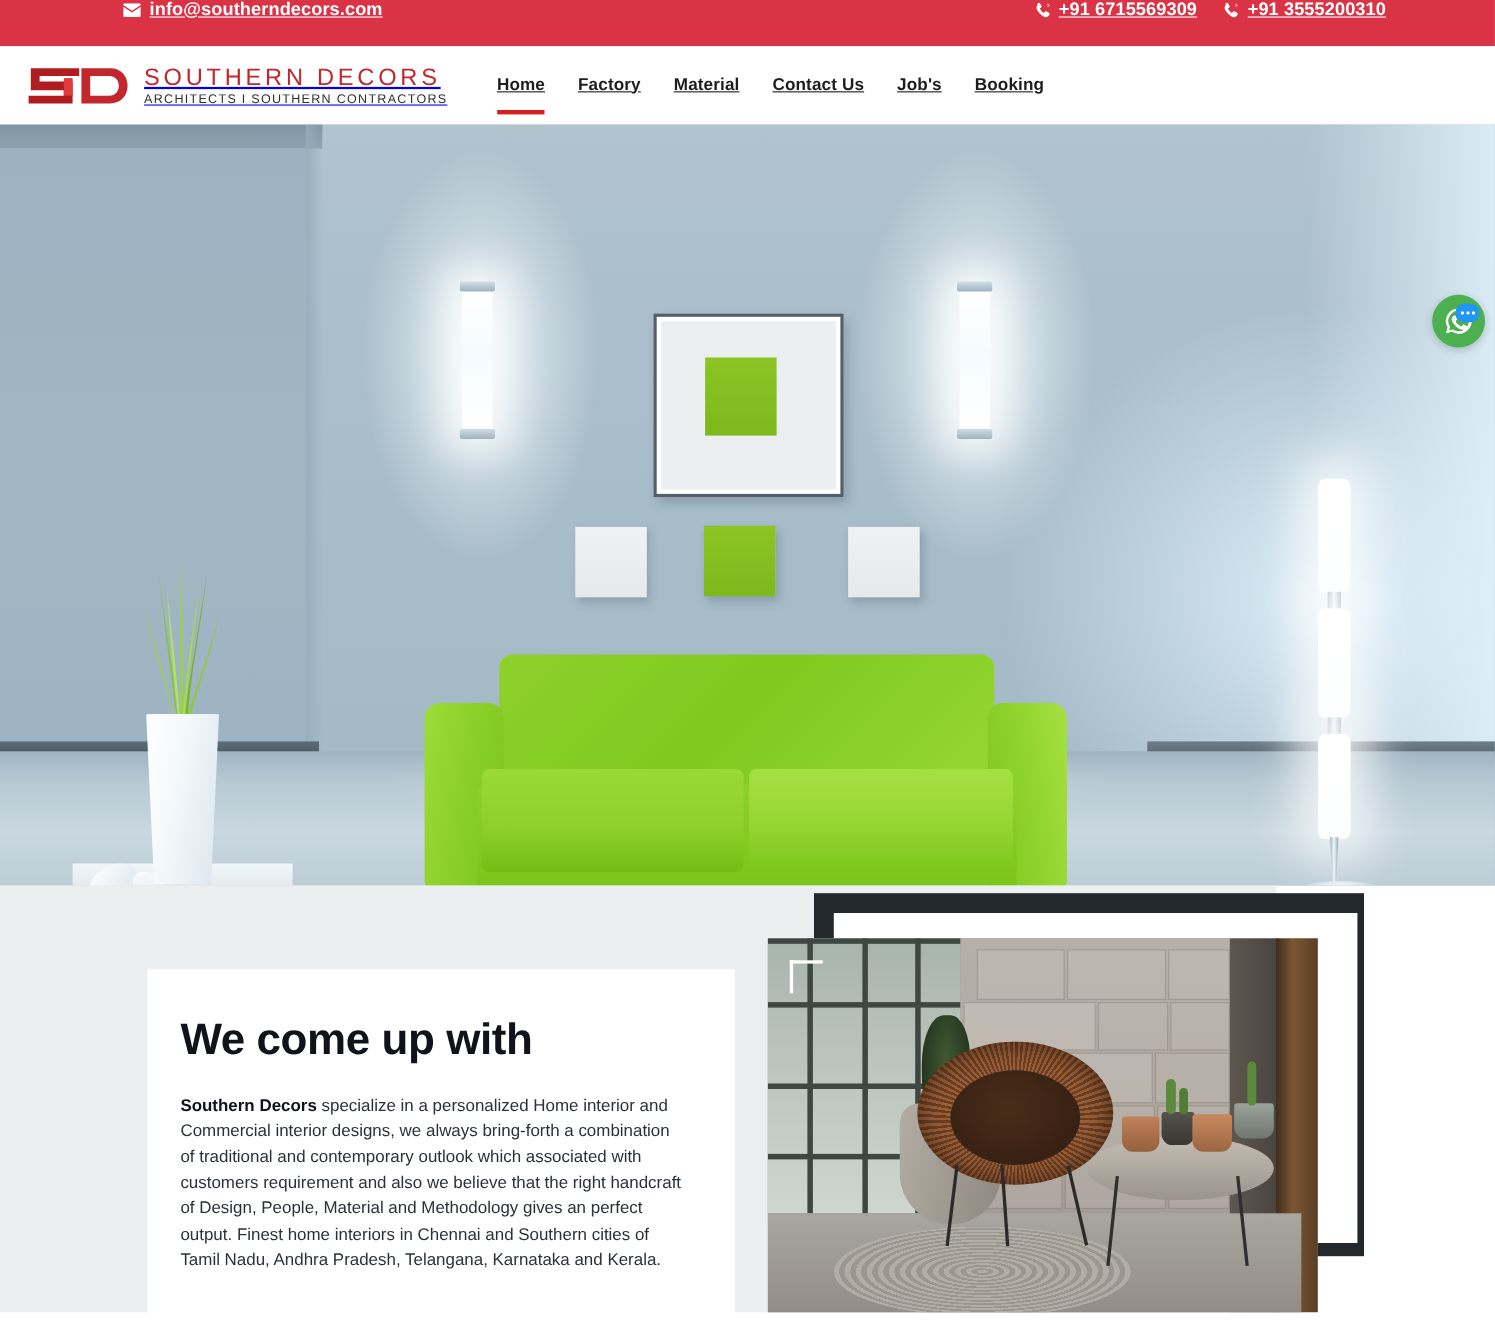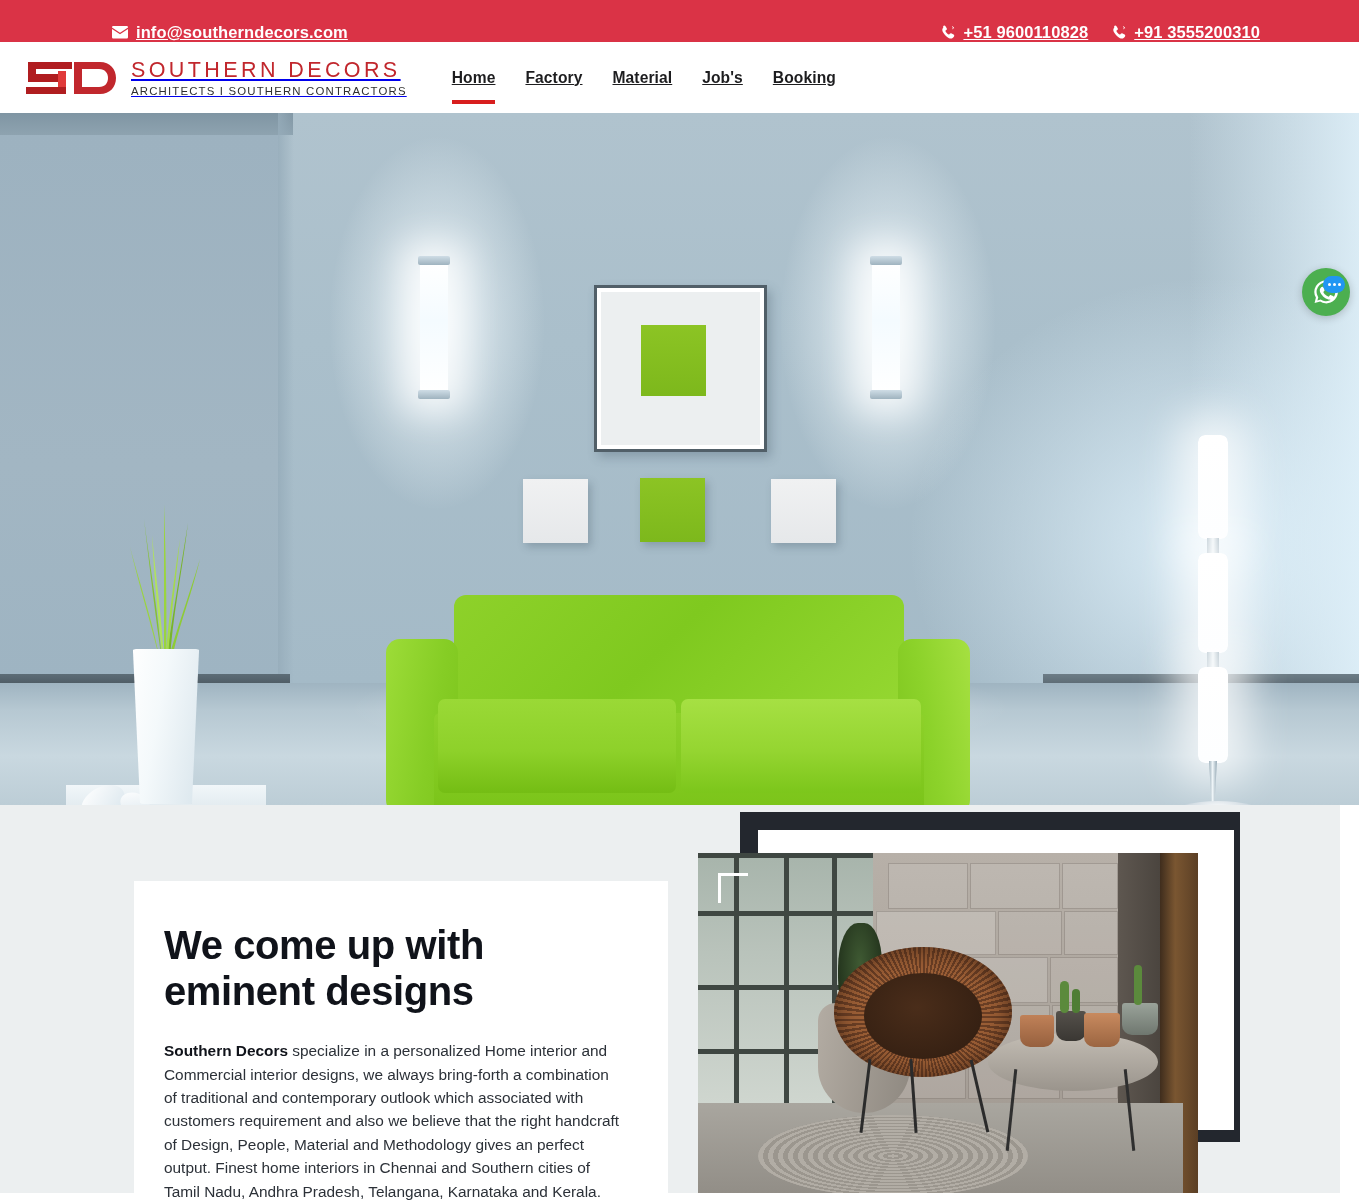--- a/index.html
+++ b/index.html
@@ -9,21 +9,21 @@
     overflow: hidden;
     background: #ffffff;
     font-family: "Liberation Sans", sans-serif;
   }
 
   
   .topbar {
     height: 42px;
     background: #da3346;
     display: flex;
-    align-items: flex-end;
+    align-items: flex-start;
     position: relative;
   }
   .topbar-email {
     display: flex;
     align-items: center;
     gap: 8px;
     margin-left: 112px;
     color: #ffffff;
     font-size: 16.5px;
     font-weight: 600;
@@ -301,21 +301,21 @@
     position: absolute; right: 5px; top: 8px;
     width: 22px; height: 17px; border-radius: 9px;
     background: #2196f3;
     display: flex; align-items: center; justify-content: center; gap: 2px;
   }
   .wa-bubble i { width: 3px; height: 3px; border-radius: 50%; background: #fff; display:block; }
 
   
   .about {
     position: relative;
-    width: 1340px; height: 388px;
+    width: 1160px; height: 388px;
     background: #eceff0;
   }
   .about-card {
     position: absolute; left: 134px; top: 76px;
     width: 534px; height: 320px;
     background: #ffffff;
     padding: 42px 46px 0 30px;
   }
   .about-title {
     color: #10131a;
@@ -444,21 +444,21 @@
   </a>
   <div class="topbar-phones">
     <a class="phone-item" href="#">
       <span class="ico">
         <svg width="15" height="16" viewBox="0 0 15 16" fill="#fff">
           <path d="M2.2 1.1C3 .3 4 .4 4.5 1.2l1.2 2c.4.7.2 1.3-.4 1.8l-.7.6c-.2.2-.2.4-.1.6.5 1.2 1.9 2.7 3.1 3.3.2.1.4.1.6-.1l.6-.7c.5-.6 1.1-.7 1.8-.3l2 1.2c.8.5.9 1.5.1 2.3l-.8.8c-1 1-2.4 1.2-3.9.5-2-.9-4.3-3.1-5.5-5.1C1.2 6.3 1 4.7 1.6 3.6c.1-.3.3-.5.6-.8z"></path>
           <path d="M11.1 1.3c1 .2 1.8.9 2.1 1.9l-.8.2c-.2-.7-.7-1.1-1.4-1.3z"></path>
           <path d="M11.4 3.2c.5.1.8.4.9.9l-.8.2a.6.6 0 0 0-.3-.3z"></path>
         </svg>
       </span>
-      <span>+51 9600110828</span>
+      <span>+91 6715569309</span>
     </a>
     <a class="phone-item" href="#">
       <span class="ico">
         <svg width="15" height="16" viewBox="0 0 15 16" fill="#fff">
           <path d="M2.2 1.1C3 .3 4 .4 4.5 1.2l1.2 2c.4.7.2 1.3-.4 1.8l-.7.6c-.2.2-.2.4-.1.6.5 1.2 1.9 2.7 3.1 3.3.2.1.4.1.6-.1l.6-.7c.5-.6 1.1-.7 1.8-.3l2 1.2c.8.5.9 1.5.1 2.3l-.8.8c-1 1-2.4 1.2-3.9.5-2-.9-4.3-3.1-5.5-5.1C1.2 6.3 1 4.7 1.6 3.6c.1-.3.3-.5.6-.8z"></path>
           <path d="M11.1 1.3c1 .2 1.8.9 2.1 1.9l-.8.2c-.2-.7-.7-1.1-1.4-1.3z"></path>
           <path d="M11.4 3.2c.5.1.8.4.9.9l-.8.2a.6.6 0 0 0-.3-.3z"></path>
         </svg>
       </span>
       <span>+91 3555200310</span>
@@ -478,20 +478,21 @@
     <span class="brand-text">
       <div class="brand-name">SOUTHERN DECORS</div>
       <div class="brand-tagline">ARCHITECTS I SOUTHERN CONTRACTORS</div>
     </span>
   </a>
 
   <nav class="nav">
     <a class="nav-item active" href="#">Home</a>
     <a class="nav-item" href="#">Factory</a>
     <a class="nav-item" href="#">Material</a>
+    <a class="nav-item" href="#">Contact Us</a>
     <a class="nav-item" href="#">Job's</a>
     <a class="nav-item" href="#">Booking</a>
 
   </nav>
 </div>
 
 <div class="hero">
   <div class="hero-scene">
     <div class="wall"></div>
     <div class="soffit"></div>
@@ -565,21 +566,20 @@
         <i></i>
         <i></i>
     </span>
   </div>
 </div>
 
 <div class="about">
   <div class="about-card">
     <h1 class="about-title">
       <span>We come up with</span><br>
-      <span>eminent designs</span>
     </h1>
     <p class="about-body">
       <b>Southern Decors</b><span> specialize in a personalized Home interior and Commercial interior designs, we always bring-forth a combination of traditional and contemporary outlook which associated with customers requirement and also we believe that the right handcraft of Design, People, Material and Methodology gives an perfect output. Finest home interiors in Chennai and Southern cities of Tamil Nadu, Andhra Pradesh, Telangana, Karnataka and Kerala.</span>
     </p>
   </div>
 
   <div class="img-stack">
     <div class="img-darkframe"></div>
     <div class="img-whiteframe"></div>
     <div class="photo">

